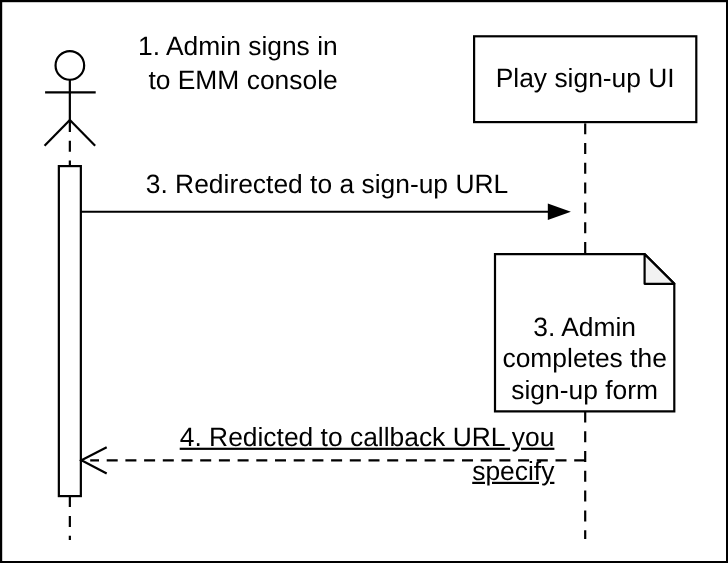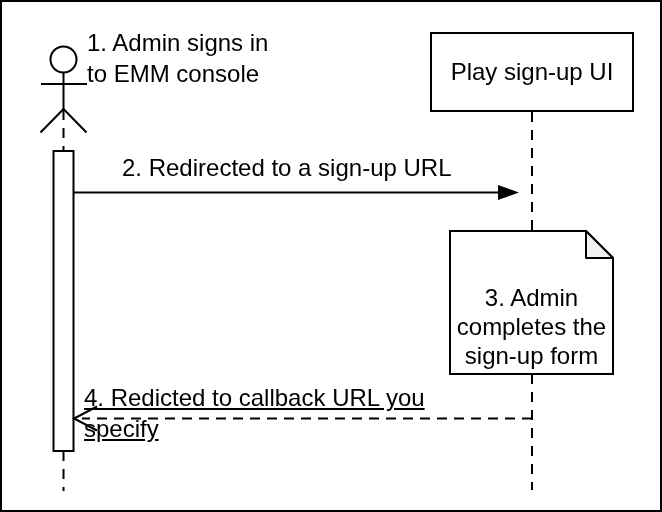--- a/index.html
+++ b/index.html
@@ -11,21 +11,21 @@
     border:2.5px solid #000000;
     font-family:"Liberation Sans",sans-serif;
     color:#000000;
     overflow:hidden;
   }
   .layer{position:absolute;left:0;top:0;}
   .label{
     position:absolute;
     font-size:24px;
     line-height:31px;
-    text-align:left;
+    text-align:right;
     white-space:pre-line;
   }
   .playbox{
     position:absolute;
     left:428px;top:30px;width:204px;height:80px;
     box-sizing:border-box;
     border:2px solid #000000;
     background:#ffffff;
     display:flex;align-items:center;justify-content:center;
     font-size:24px;
@@ -78,21 +78,21 @@
     </g>
   </svg>
 
   <div class="playbox">
     <span>Play sign-up UI</span>
   </div>
 
   <div class="label" style="left:85px;top:25px;width:220px;">1. Admin signs in
 to EMM console</div>
 
-  <div class="label" style="left:120px;top:150px;width:340px;">2. Redirected to a sign-up URL</div>
+  <div class="label" style="left:120px;top:150px;width:340px;">3. Redirected to a sign-up URL</div>
 
   <div class="notelabel">3. Admin
 completes the
 sign-up form</div>
 
   <div class="label" style="left:82px;top:380px;width:420px;text-decoration:underline;">4. Redicted to callback URL you specify</div>
 
 </div>
 
 </body></html>

